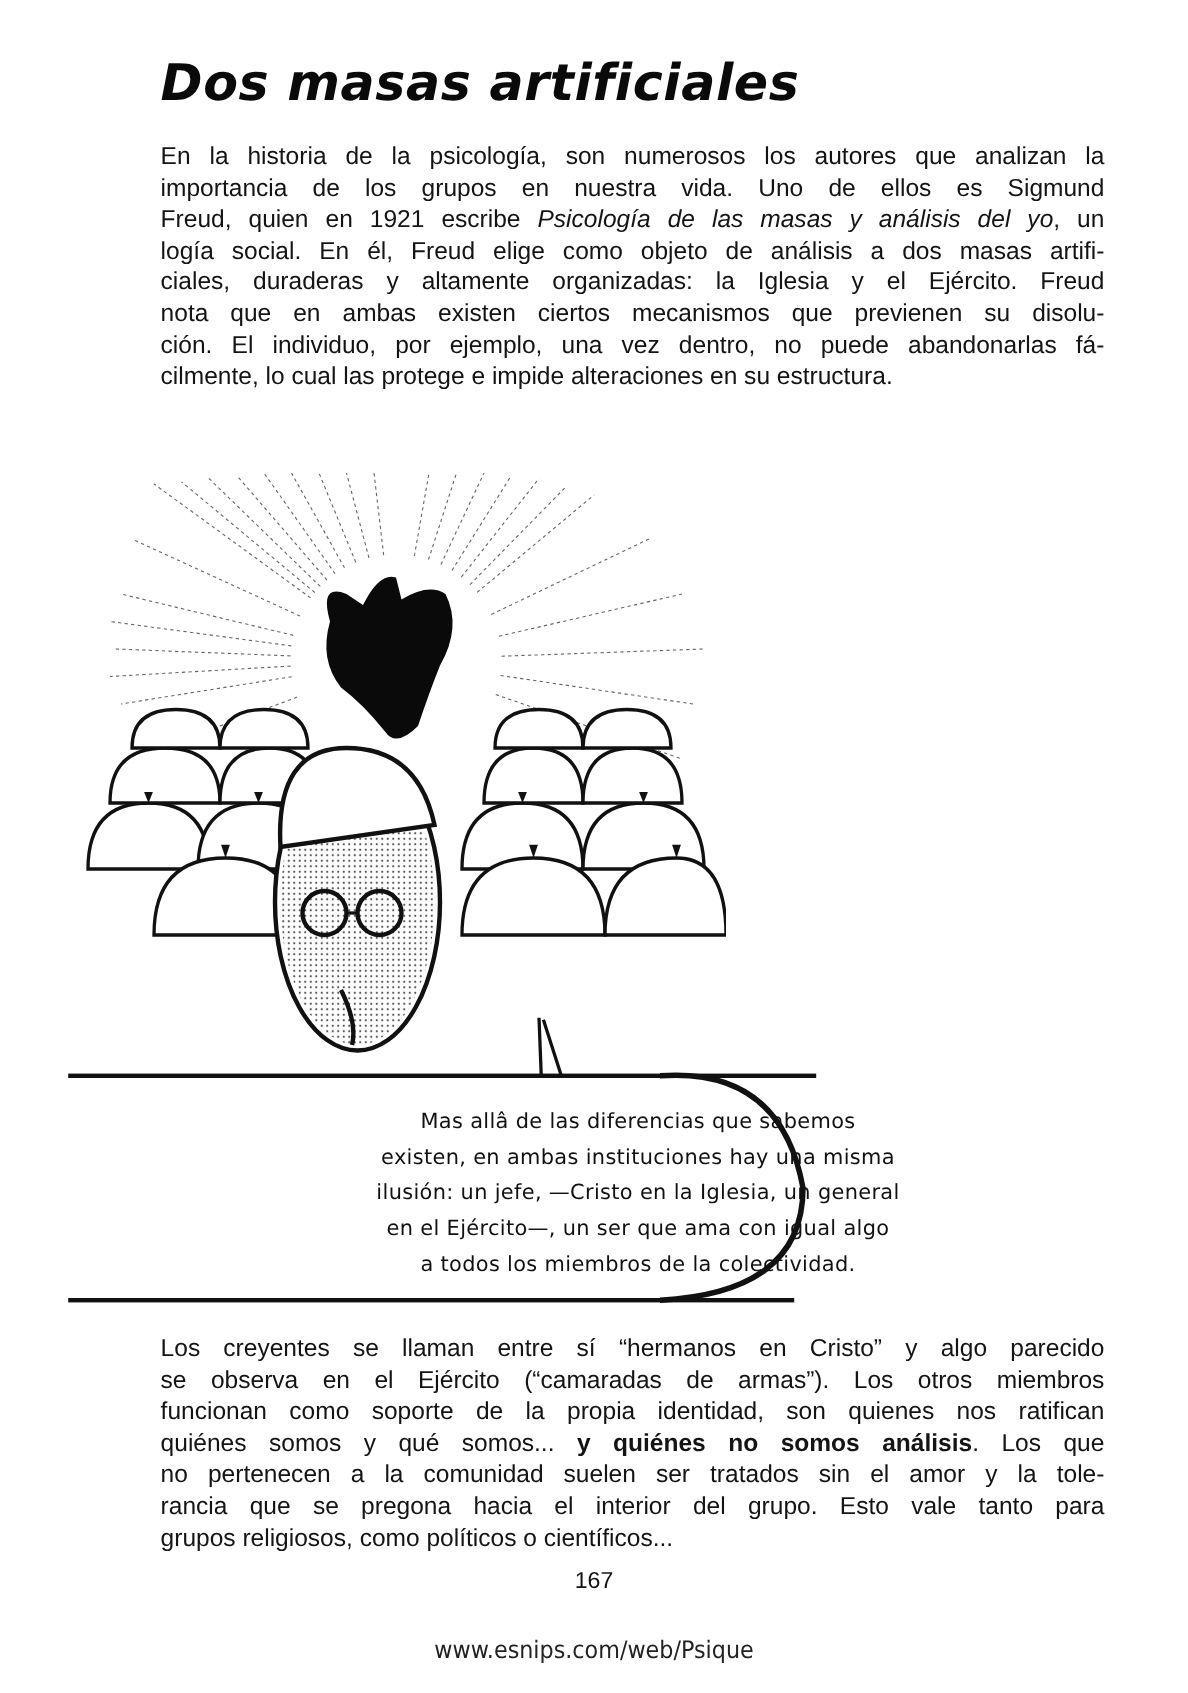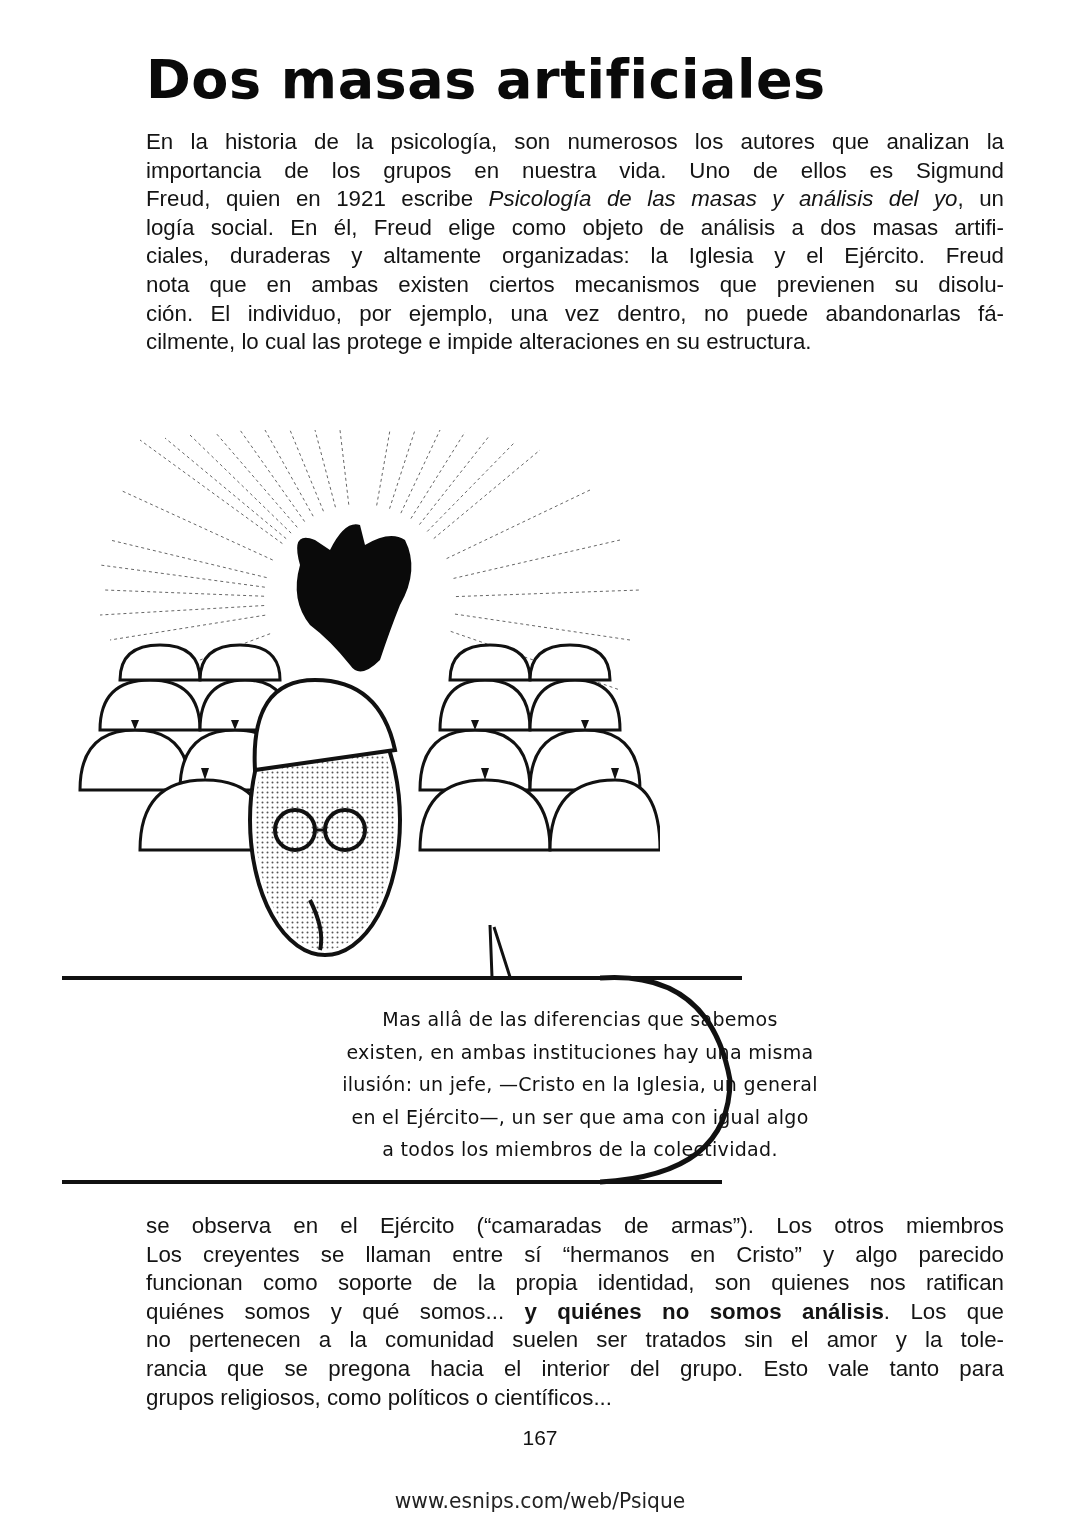--- a/index.html
+++ b/index.html
@@ -2,22 +2,22 @@
 <html><head>
 <meta charset="utf-8">
 <style>
   html, body { margin: 0; padding: 0; background: #ffffff; }
   body {
     width: 1080px; height: 1539px; position: relative; overflow: hidden;
     font-family: "Liberation Sans", sans-serif; color: #111;
   }
   .title {
     position: absolute; left: 146px; top: 48px;
-    font-family: "DejaVu Sans", sans-serif; font-weight: bold; 
-    font-size: 54px; letter-spacing: 0.5px; margin: 0; color: #0a0a0a;
+    font-family: "DejaVu Sans", sans-serif; font-weight: bold; font-style: italic;
+    font-size: 46px; letter-spacing: 0.5px; margin: 0; color: #0a0a0a;
   }
   .para {
     position: absolute; left: 146px; width: 858px;
     font-size: 22.3px; line-height: 28.6px; text-align: justify;
     margin: 0; color: #141414;
   }
   .para .line { display: block; text-align: justify; text-align-last: justify; white-space: nowrap; }
   .para .line.last { text-align-last: left; }
   .p1 { top: 128px; }
   .p2 { top: 1212px; }
@@ -152,22 +152,22 @@
 
 <div class="bubble-text">
   <span class="bline">Mas allâ de las diferencias que sabemos</span>
   <span class="bline">existen, en ambas instituciones hay una misma</span>
   <span class="bline">ilusión: un jefe, —Cristo en la Iglesia, un general</span>
   <span class="bline">en el Ejército—, un ser que ama con igual algo</span>
   <span class="bline">a todos los miembros de la colectividad.</span>
 </div>
 
 <p class="para p2">
+  <span class="line">Los creyentes se llaman entre sí “hermanos en Cristo” y algo parecido</span>
   <span class="line">se observa en el Ejército (“camaradas de armas”). Los otros miembros</span>
-  <span class="line">Los creyentes se llaman entre sí “hermanos en Cristo” y algo parecido</span>
   <span class="line">funcionan como soporte de la propia identidad, son quienes nos ratifican</span>
   <span class="line"><span>quiénes somos y qué somos... </span><b>y quiénes no somos análisis</b><span>. Los que</span></span>
   <span class="line">no pertenecen a la comunidad suelen ser tratados sin el amor y la tole-</span>
   <span class="line">rancia que se pregona hacia el interior del grupo. Esto vale tanto para</span>
   <span class="line last">grupos religiosos, como políticos o científicos...</span>
 </p>
 
 <div class="page-number">167</div>
 <div class="footer-url">www.esnips.com/web/Psique</div>
 

